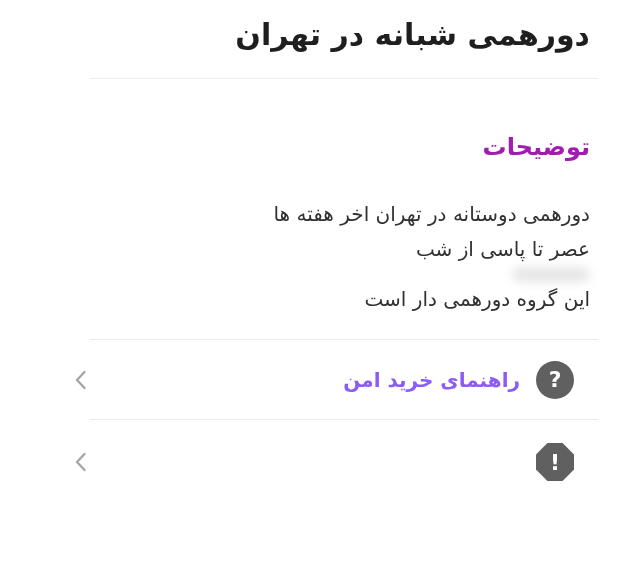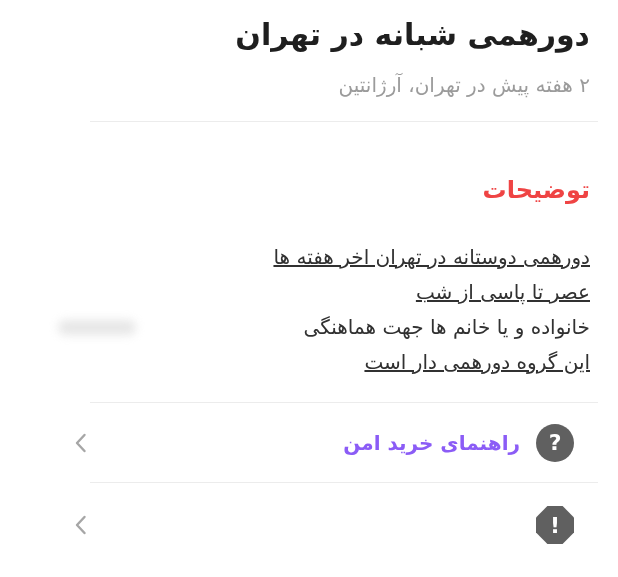--- a/index.html
+++ b/index.html
@@ -27,24 +27,24 @@
     margin-right: 20px; margin-left: 50px;
     direction: ltr;
   }
   .d1 { margin-top: 22px; }
   .d2 { margin-top: 22px; }
 
   
   .desc { padding: 0 28px 0 18px; }
   .desc-h {
     margin-top: 53px; font-size: 24px; font-weight: 600;
-    color: #ef4444; text-align: right; line-height: 30px;
+    color: #a21caf; text-align: right; line-height: 30px;
   }
   .desc-body { margin-top: 35px; font-size: 20px; color: #313131; }
-  .desc-line { line-height: 35px; text-align: right; text-decoration: underline; }
+  .desc-line { line-height: 35px; text-align: right; }
   .desc-line-split {
     display: flex; align-items: center; justify-content: space-between;
     line-height: 35px;
   }
   .redacted-blur {
     display: inline-block; width: 78px; height: 15px;
     background: #c9c9c9; border-radius: 8px;
     filter: blur(5px); opacity: 0.45; flex: 0 0 78px;
   }
 
@@ -72,32 +72,30 @@
   .row-spacer { flex: 1; }
   .chev { flex: 0 0 16px; display: flex; align-items: center; }
 </style>
 </head>
 <body>
 
 <div class="screen">
 
   <div class="hdr">
     <h1 class="ad-title">دورهمی شبانه در تهران</h1>
-    <div class="ad-meta">۲ هفته پیش در تهران، آرژانتین</div>
   </div>
 
   <div class="divider d1"></div>
 
   <div class="desc">
     <h2 class="desc-h">توضیحات</h2>
     <div class="desc-body">
       <div class="desc-line">دورهمی دوستانه در تهران اخر هفته ها</div>
       <div class="desc-line">عصر تا پاسی از شب</div>
       <div class="desc-line-split">
-        <span>خانواده و یا خانم ها جهت هماهنگی</span>
         <span class="redacted-blur"></span>
       </div>
       <div class="desc-line">این گروه دورهمی دار است</div>
     </div>
   </div>
 
   <div class="divider d2"></div>
 
   <div class="row">
     <span class="badge badge-circle">

